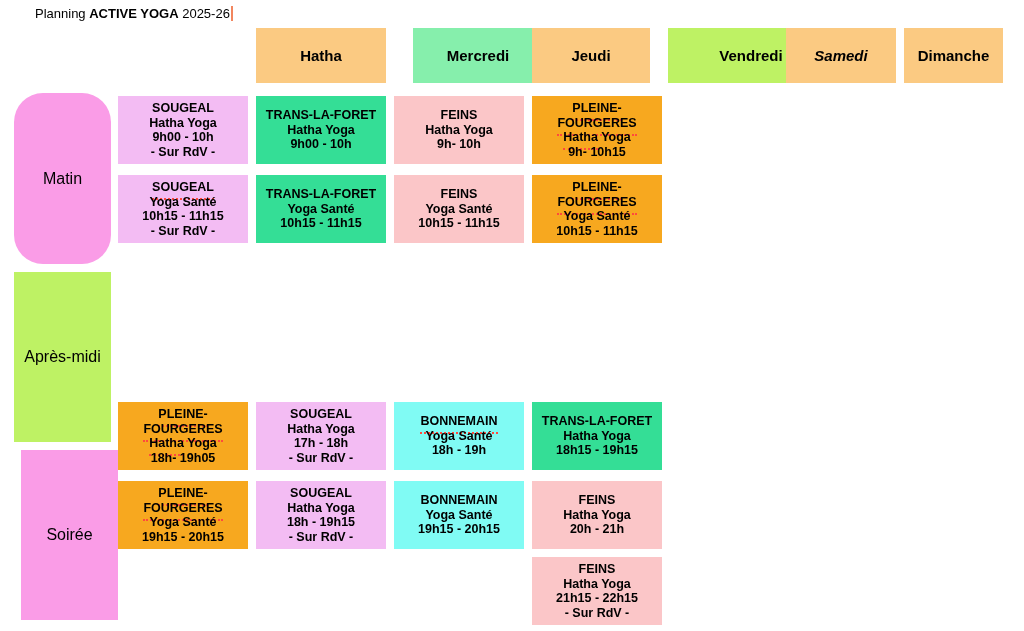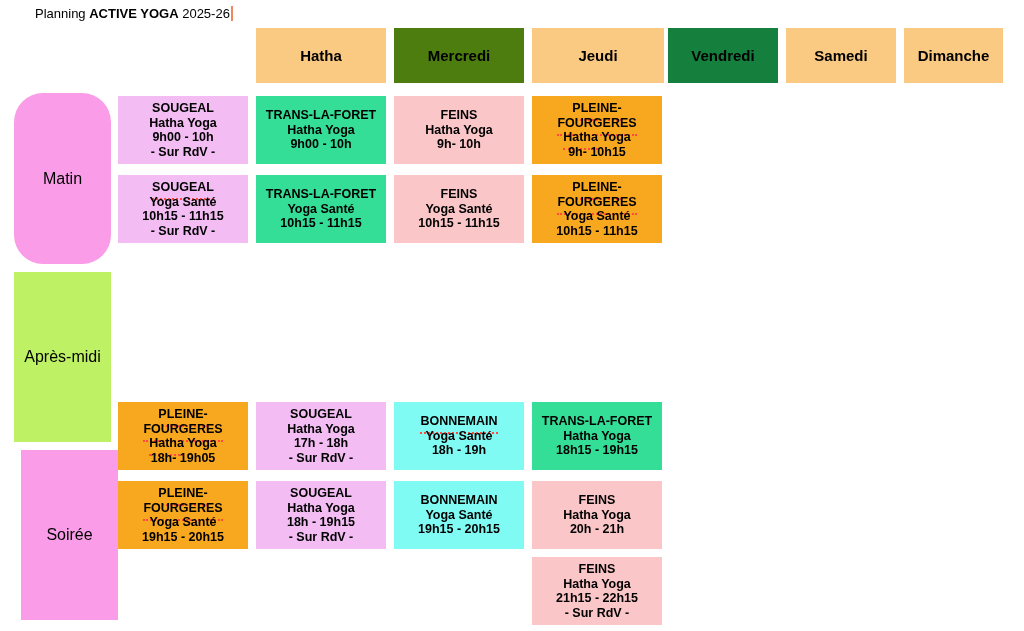--- a/index.html
+++ b/index.html
@@ -9,21 +9,21 @@
   }
   .title{position:absolute;left:35px;top:6px;font-size:13px;white-space:nowrap;}
   .title b{font-weight:700;}
   .caret{display:inline-block;width:2px;height:15px;vertical-align:-3px;margin-left:1px;}
   .hdr{
     position:absolute;top:28px;height:55px;
     display:flex;align-items:center;justify-content:center;
     font-weight:700;font-size:15px;
   }
   .c0{left:118px;width:130px}.c1{left:256px;width:130px}.c2{left:394px;width:130px}
-  .c3{left:532px;width:132px}.c4{left:668px;width:110px}.c5{left:786px;width:110px}
+  .c3{left:532px;width:118px}.c4{left:668px;width:110px}.c5{left:786px;width:110px}
   .c6{left:904px;width:99px}
   .plabel{
     position:absolute;left:14px;width:97px;
     display:flex;align-items:center;justify-content:center;
     font-size:16px;font-weight:400;
   }
   .p0{top:93px;height:171px}.p1{top:272px;height:170px}.p2{top:450px;height:170px}
   .cell{
     position:absolute;height:68px;
     display:flex;flex-direction:column;align-items:center;justify-content:center;
@@ -35,24 +35,24 @@
 </head>
 <body>
 
 <div class="board">
 
   <div class="title">
     <span>Planning </span><b>ACTIVE YOGA</b><span> 2025-26</span><span class="caret" style="background: rgb(242, 134, 94);"></span>
   </div>
 
   <div class="hdr c1" style="background: rgb(251, 202, 130);">Hatha</div>
-  <div class="hdr c2" style="background: #4d7c0f;">Mercredi</div>
+  <div class="hdr c2" style="background: #86efac; margin-left: 19px;">Mercredi</div>
   <div class="hdr c3" style="background: rgb(251, 202, 130);">Jeudi</div>
-  <div class="hdr c4" style="background: #15803d;">Vendredi</div>
-  <div class="hdr c5" style="background: rgb(251, 202, 130);">Samedi</div>
+  <div class="hdr c4" style="background: #bef264; padding-left: 28px;">Vendredi</div>
+  <div class="hdr c5" style="background: rgb(251, 202, 130); font-style: italic;">Samedi</div>
   <div class="hdr c6" style="background: rgb(251, 202, 130);">Dimanche</div>
 
   <div class="plabel p0" style="background: rgb(250, 156, 231); border-radius: 29px;">Matin</div>
   <div class="plabel p1" style="background: #bef264;">Après-midi</div>
   <div class="plabel p2" style="background: rgb(250, 156, 231); margin-left: 7px;">Soirée</div>
 
 <div class="cell" style="left: 118px; width: 130px; top: 96px; background: rgb(243, 188, 243);">
       <div class="ln"><span>SOUGEAL</span></div>
       <div class="ln"><span>Hatha Yoga</span></div>
       <div class="ln"><span>9h00 - 10h</span></div>

